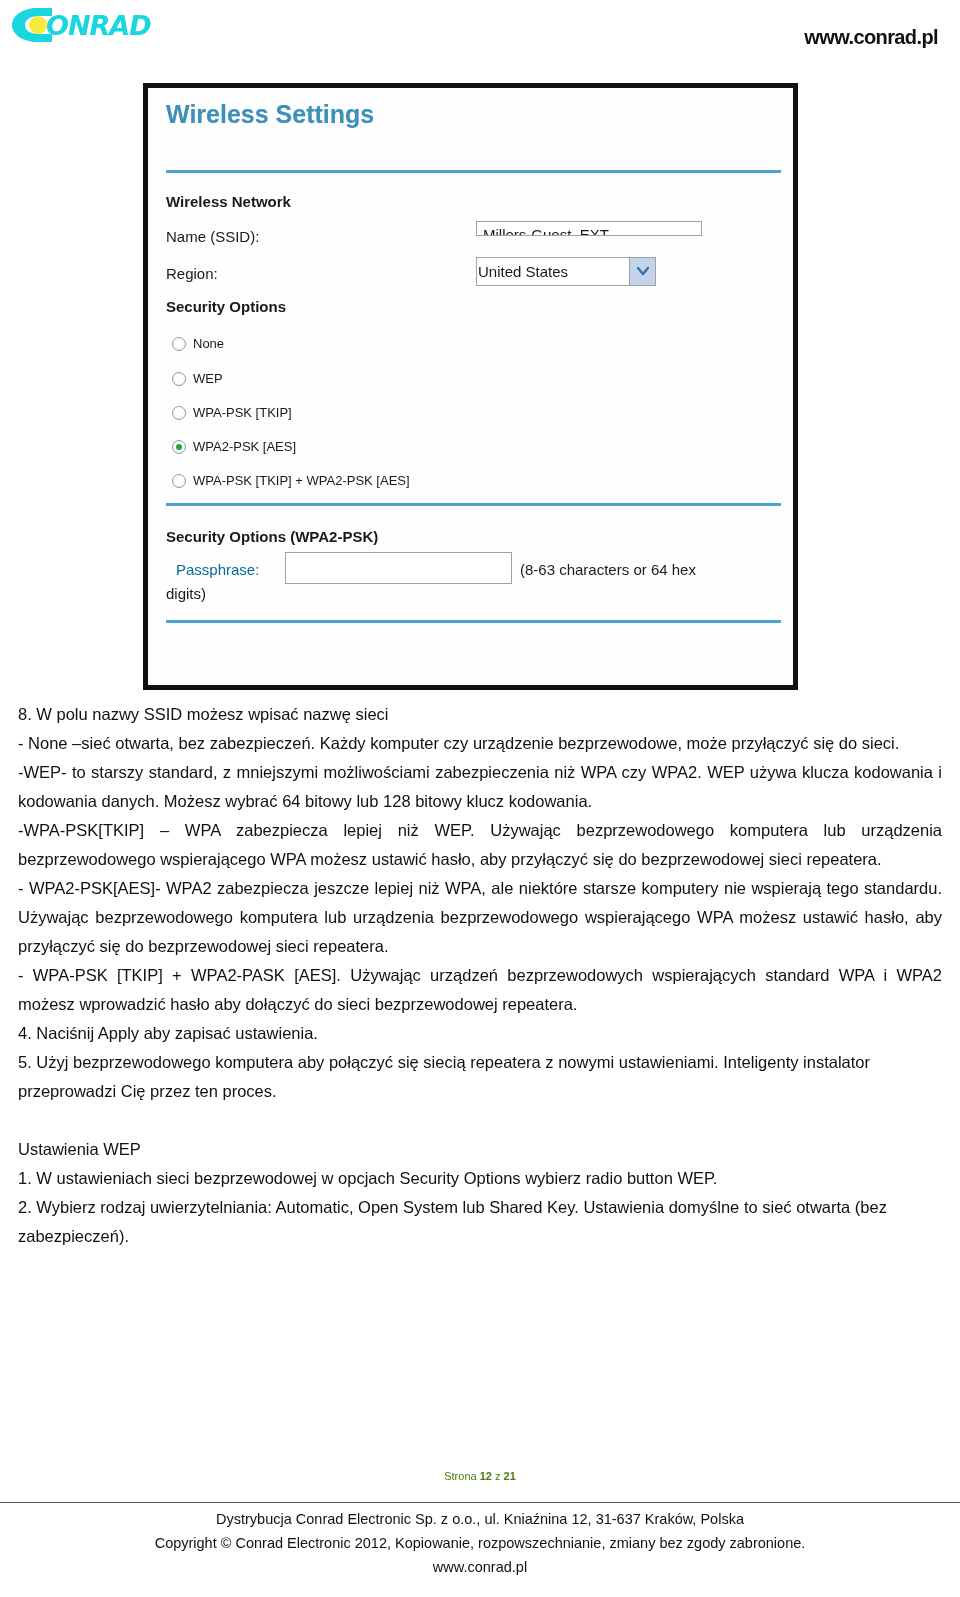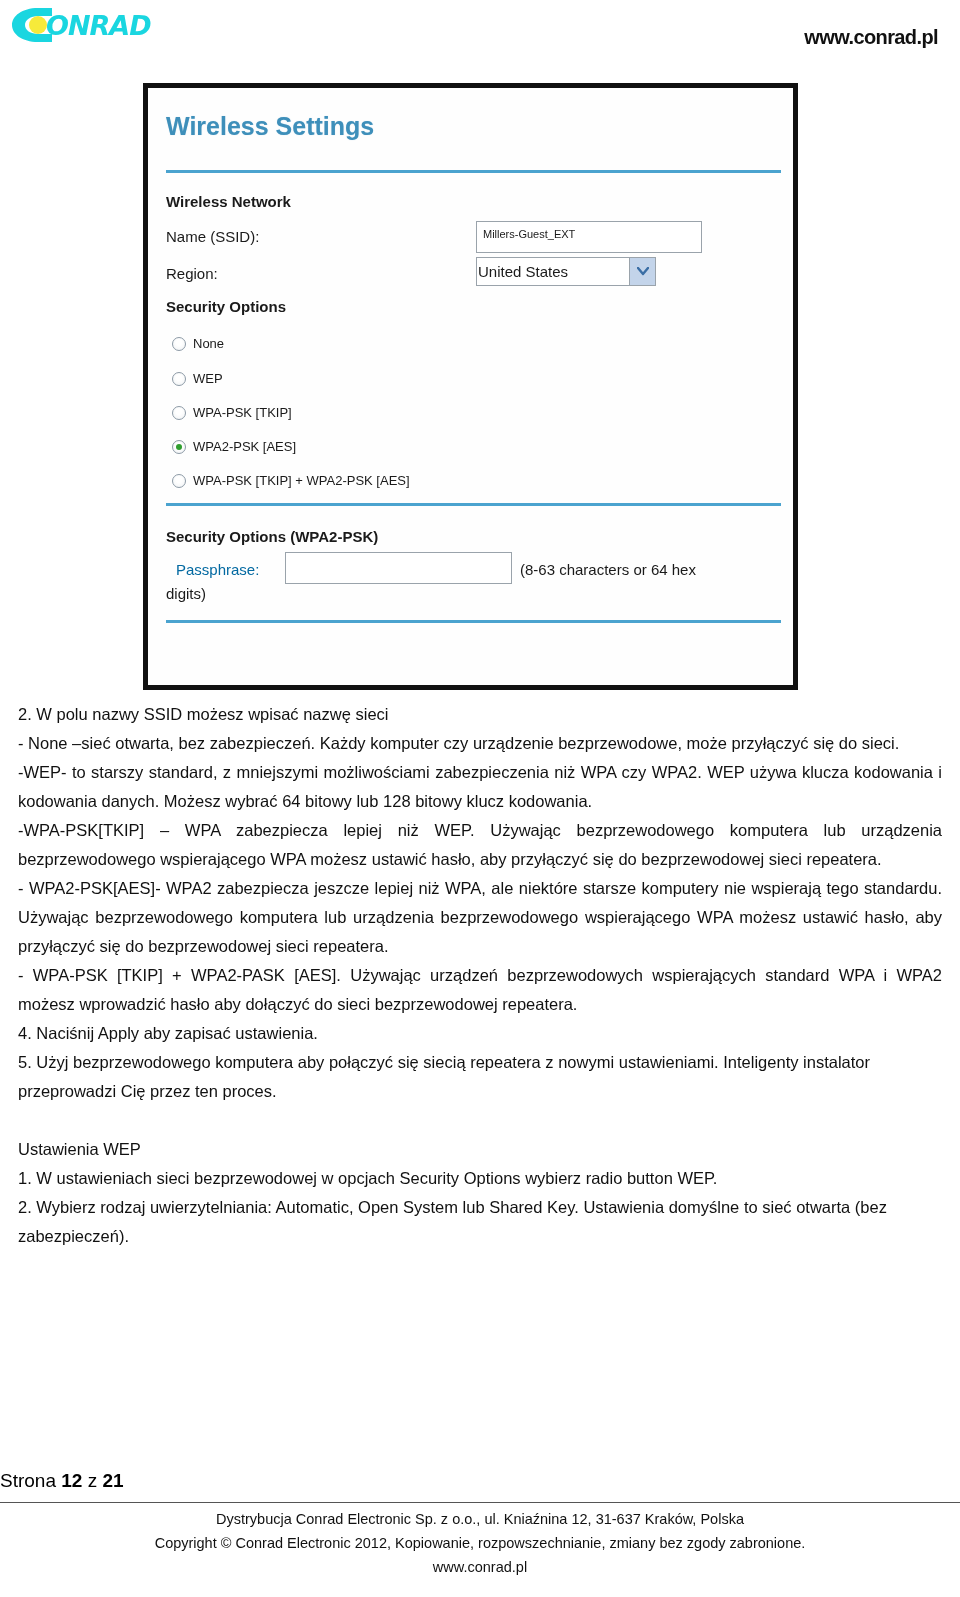--- a/index.html
+++ b/index.html
@@ -51,21 +51,21 @@
     overflow: hidden;
   }
   .shot-inner {
     position: relative;
     width: 100%; height: 100%;
     background: #fefefe;
     padding: 0;
   }
   .shot-title {
     position: absolute;
-    left: 18px; top: 24px;
+    left: 18px; top: 12px;
     font-size: 25px;
     font-weight: bold;
     color: #3e8fba;
     letter-spacing: 0px;
     text-shadow: 0 0 1px rgba(62,143,186,0.35);
   }
   .hr-blue {
     position: absolute;
     left: 18px;
     width: 615px;
@@ -86,24 +86,24 @@
 
   .l-wireless-network { left: 18px; top: 105px; }
   .l-name            { left: 18px; top: 140px; }
   .l-region          { left: 18px; top: 177px; }
   .l-secopts         { left: 18px; top: 210px; }
   .l-secopts2        { left: 18px; top: 440px; }
 
   .txtbox {
     position: absolute;
     left: 328px; top: 133px;
-    width: 226px; height: 32px;
+    width: 226px; height: 15px;
     border: 1px solid #9aa3ab;
     background: #ffffff;
-    font-size: 11px;
+    font-size: 15px;
     color: #1a1a1a;
     line-height: 25px;
     padding-left: 6px;
     white-space: nowrap;
     overflow: hidden;
   }
   .selbox {
     position: absolute;
     left: 328px; top: 169px;
     width: 180px; height: 29px;
@@ -221,22 +221,23 @@
     padding: 0;
   }
   .just { text-align: justify; text-align-last: left; }
   .gap { height: 29px; }
 
   
   .page-num {
     position: absolute;
     left: 0; top: 1470px;
     width: 960px;
-    font-size: 19px;
-    color: #000000;
+    text-align: center;
+    font-size: 11px;
+    color: #4d7c0f;
   }
   .page-num b { font-weight: bold; }
   .footer-rule {
     position: absolute;
     left: 0; top: 1502px;
     width: 960px;
     height: 1px;
     background: #555;
   }
   .footer {
@@ -317,21 +318,21 @@
       <div class="pass-hint">(8-63 characters or 64 hex</div>
       <div class="pass-hint2">digits)</div>
 
       <div class="hr-blue hr3"></div>
 
 
     </div>
   </div>
 
   <div class="body-text">
-    <p>2. W polu nazwy SSID możesz wpisać nazwę sieci</p>
+    <p>8. W polu nazwy SSID możesz wpisać nazwę sieci</p>
     <p class="just">- None –sieć otwarta, bez zabezpieczeń. Każdy komputer czy urządzenie bezprzewodowe, może przyłączyć się do sieci.</p>
     <p class="just">-WEP- to starszy standard, z mniejszymi możliwościami zabezpieczenia niż WPA czy WPA2. WEP używa klucza kodowania i kodowania danych. Możesz wybrać 64 bitowy lub 128 bitowy klucz kodowania.</p>
     <p class="just">-WPA-PSK[TKIP] – WPA zabezpiecza lepiej niż WEP. Używając bezprzewodowego komputera lub urządzenia bezprzewodowego wspierającego WPA możesz ustawić hasło, aby przyłączyć się do bezprzewodowej sieci repeatera.</p>
     <p class="just">- WPA2-PSK[AES]- WPA2 zabezpiecza jeszcze lepiej niż WPA, ale niektóre  starsze komputery nie wspierają tego standardu. Używając bezprzewodowego komputera lub urządzenia bezprzewodowego wspierającego WPA możesz ustawić hasło, aby przyłączyć się do bezprzewodowej sieci repeatera.</p>
     <p class="just">- WPA-PSK [TKIP] + WPA2-PASK [AES]. Używając urządzeń bezprzewodowych wspierających standard WPA i WPA2 możesz wprowadzić hasło aby dołączyć do sieci bezprzewodowej repeatera.</p>
     <p>4. Naciśnij Apply aby zapisać ustawienia.</p>
     <p>5. Użyj bezprzewodowego komputera aby połączyć się siecią repeatera z nowymi ustawieniami. Inteligenty instalator przeprowadzi Cię przez ten proces.</p>
     <div class="gap"></div>
     <p>Ustawienia WEP</p>
     <p>1. W ustawieniach sieci bezprzewodowej w opcjach Security Options wybierz radio button WEP.</p>

